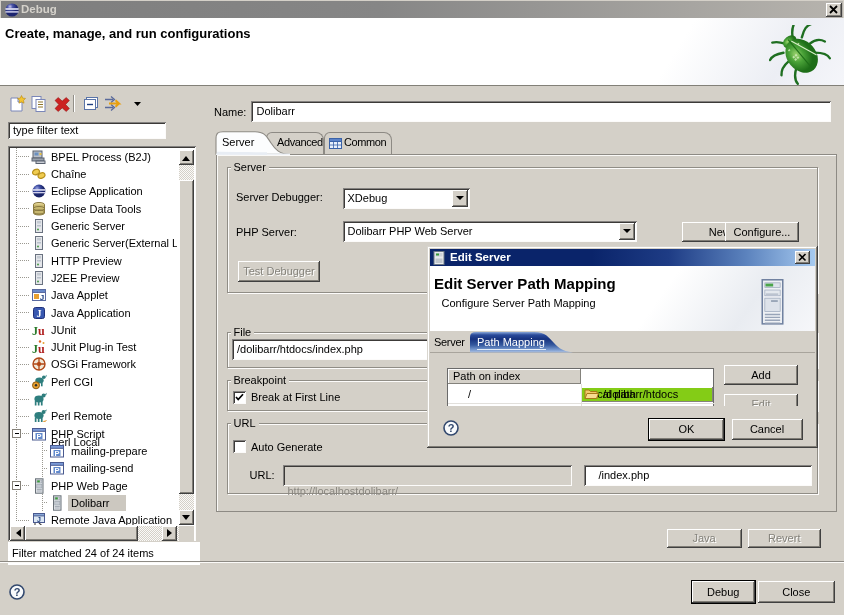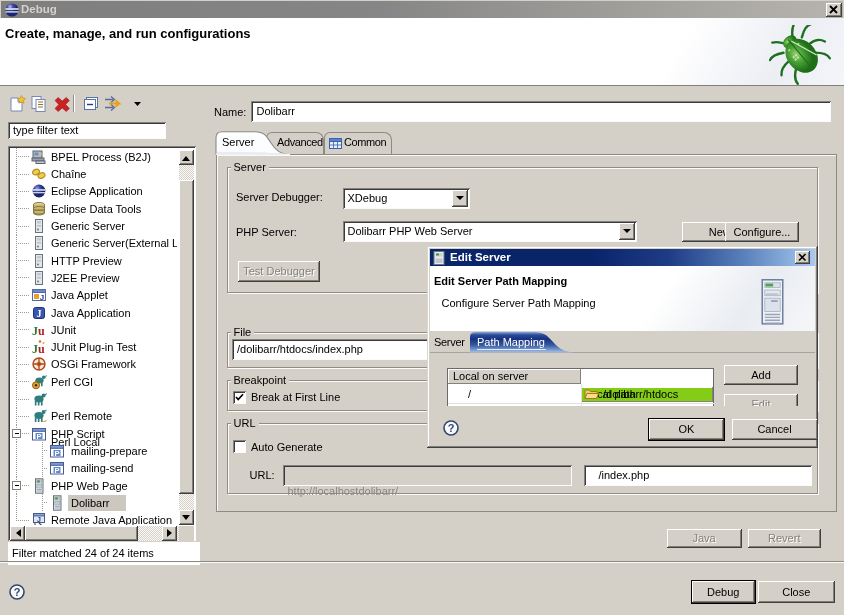--- a/index.html
+++ b/index.html
@@ -514,21 +514,21 @@
     <span class="abs" style="left:20px;top:2px;font-weight:bold;font-size:11.5px;color:#fff;">Edit Server</span>
     <div class="abs raised" style="right:5px;top:1.5px;width:15px;height:13.5px;">
       <svg width="15" height="13" viewBox="0 0 15 13">
           <path d="M4 3 L10.5 9.5 M10.5 3 L4 9.5" stroke="#000" stroke-width="1.6"></path>
         </svg>
     </div>
   </div>
 
   <div class="abs" style="left:3px;top:19.5px;width:385px;height:65.5px;background:#fff;">
     <div class="abs" style="right:0;top:0;width:230px;height:65.5px;background:linear-gradient(125deg, rgba(255,255,255,0) 35%, #e9ecf1 70%, #f6f7fa 100%);"></div>
-    <span class="abs" style="left:4px;top:9px;font-weight:bold;font-size:11px;">Edit Server Path Mapping</span>
+    <span class="abs" style="left:4px;top:9px;font-weight:bold;font-size:15px;">Edit Server Path Mapping</span>
     <span class="abs" style="left:11.5px;top:31px;">Configure Server Path Mapping</span>
     <svg class="abs" style="left:331px;top:13px" width="23" height="46" viewBox="0 0 23 48">
       <rect x="0.8" y="0.8" width="21.4" height="46" fill="#eef0f4" stroke="#7081a0" stroke-width="1.6"></rect>
       <rect x="3.5" y="4" width="16" height="5" fill="#dde2ea" stroke="#98a4b8" stroke-width=".7"></rect>
       <rect x="4.2" y="4.8" width="8" height="3" fill="#4aa44a"></rect>
       <rect x="3.5" y="11.5" width="16" height="6" fill="#e4e8ee" stroke="#98a4b8" stroke-width=".7"></rect>
       <rect x="4.5" y="15" width="13" height="1.6" fill="#b8c0cc"></rect>
       <rect x="3.5" y="20" width="16" height="14" fill="#dde2ea" stroke="#98a4b8" stroke-width=".7"></rect>
       <rect x="10" y="22" width="7" height="2" fill="#9aa6b8"></rect>
       <path d="M3.5 37 h16 M3.5 40 h16 M3.5 43 h16 M3.5 46 h16" stroke="#98a4b8" stroke-width="1.4"></path>
@@ -552,21 +552,21 @@
       <path d="M0 22 L0 6 Q0 1 6 1 L64 1 C76 1 78 6 84 12 C89 17.5 94 21.6 108 21.6 L0 21.6 Z" fill="url(#ptab)"></path>
     </svg>
     <span class="abs" style="left:47px;top:4.5px;color:#fff;">Path Mapping</span>
     <div class="abs" style="left:47px;top:17.5px;width:69px;height:1px;background:#e4ecf6;"></div>
   </div>
 
   <div class="abs" style="left:3px;top:107px;width:385px;height:53px;overflow:hidden;">
 
     <div class="abs" style="left:17px;top:14.5px;width:267px;height:60px;border:1px solid #6a6a6a;background:#fff;">
       <div class="abs" style="left:0;top:0;width:133px;height:15px;background:#d4d0c8;box-shadow: inset -1px -1px 0 #84827c, inset 1px 1px 0 #fff;">
-        <span class="abs" style="left:5px;top:1px;">Local on server</span>
+        <span class="abs" style="left:5px;top:1px;">Path on index</span>
       </div>
       <div class="abs" style="left:133px;top:18px;width:132px;height:15px;background:#84cc16;box-shadow: inset -1px -1px 0 #84827c, inset 1px 1px 0 #fff;">
         <span class="abs" style="left:4px;top:1px;">Local path</span>
       </div>
       <span class="abs" style="left:20px;top:19px;">/</span>
       <svg class="abs" style="left:136px;top:18px" width="15" height="13" viewBox="0 0 15 13">
         <path d="M1 3 L5 3 L6.5 4.5 L13 4.5 L13 11.5 L1 11.5 Z" fill="#f0c868" stroke="#a87818"></path>
         <path d="M3 6.5 L14.5 6.5 L12.5 11.5 L1 11.5 Z" fill="#f8dc90" stroke="#a87818"></path>
       </svg>
       <span class="abs" style="left:155px;top:19px;">/dolibarr/htdocs</span>
@@ -575,14 +575,14 @@
     </div>
     <div class="abs btn" style="left:294px;top:12px;width:74px;height:20px;"><span style="line-height:20px;">Add</span></div>
     <div class="abs btn disab" style="left:294px;top:41px;width:74px;height:20px;"><span style="line-height:20px;">Edit</span></div>
   </div>
 
   <svg class="abs" style="left:16px;top:174px" width="16" height="16" viewBox="0 0 16 16">
     <circle cx="8" cy="8" r="7" fill="#f8fafc" stroke="#32486e" stroke-width="1.6"></circle>
     <text x="8" y="12" text-anchor="middle" font-size="11" font-weight="bold" fill="#32486e" font-family="Liberation Sans">?</text>
   </svg>
   <div class="abs btn focusd" style="left:222px;top:173px;width:75px;height:21px;"><span style="line-height:21px;">OK</span></div>
-  <div class="abs btn" style="left:304.5px;top:173px;width:86px;height:21px;"><span style="line-height:21px;">Cancel</span></div>
+  <div class="abs btn" style="left:304.5px;top:173px;width:71px;height:21px;"><span style="line-height:21px;">Cancel</span></div>
 </div>
 
 </body></html>

